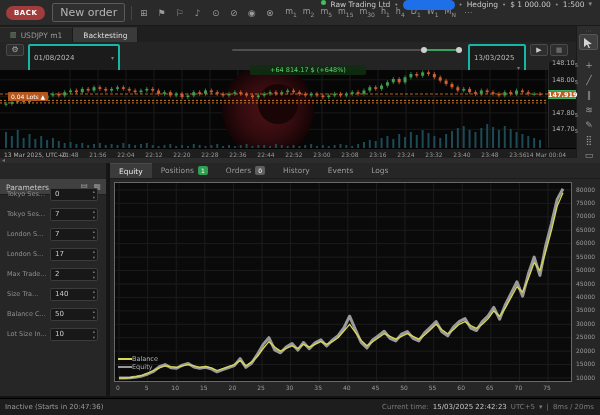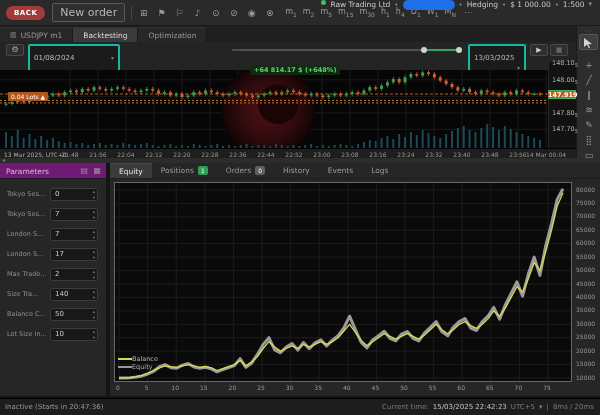--- a/index.html
+++ b/index.html
@@ -65,32 +65,32 @@
   .tool-icon { position:absolute; left:0; width:24px; text-align:center; color:#9a9a9a; font-size:9px; }
 
   
   .chart-bg { position:absolute; left:0; top:70px; width:548px; height:78px; background:#060606; }
   #candle-svg { position:absolute; left:0; top:70px; }
   .price-axis { position:absolute; left:548px; top:62px; width:28px; height:86px; background:#121212; border-left:1px solid #2a2a2a; }
   .price-label { position:absolute; left:3px; color:#b0b0b0; font-size:6.5px; white-space:nowrap; }
   .price-label .sub { font-size:5px; vertical-align:sub; }
   .price-tag { position:absolute; left:548px; top:90px; width:28px; height:9px; background:#bf5c1e; border-top:1px solid #3fae5f; border-bottom:1px solid #3fae5f; color:#fff; font-size:6.5px; font-weight:bold; text-align:center; line-height:8px; z-index:5; }
   .lots-tag { position:absolute; left:8px; top:92px; height:9px; background:#b3571d; color:#fff; font-size:6px; line-height:9px; padding:0 3px; border-radius:1px; z-index:5; }
-  .profit-tip { position:absolute; left:250px; top:65px; background:rgba(15,45,18,0.9); color:#5ad36a; font-size:6.5px; font-weight:bold; padding:1px 4px; border-radius:2px; z-index:6; }
+  .profit-tip { position:absolute; left:250px; top:65px; background:rgba(15,45,18,0.9); color:#5ad36a; font-size:6.5px; font-weight:normal; padding:1px 20px; border-radius:2px; z-index:6; }
   .time-axis { position:absolute; left:0; top:148px; width:576px; height:10px; background:#1e1e1e; border-top:1px solid #000; }
   .time-label { position:absolute; top:2px; color:#9a9a9a; font-size:6px; white-space:nowrap; transform:translateX(-50%); }
   .time-label.first { transform:none; color:#b0b0b0; }
 
   
   .splitter { position:absolute; left:0; top:158px; width:600px; height:5px; background:#2c2c2c; }
   .scroll-arrow { position:absolute; left:2px; top:-2px; color:#777; font-size:6px; }
 
   
   .params { position:absolute; left:0; top:163px; width:108px; height:233px; background:#262626; border-right:2px solid #161616; }
-  .params-header { position:absolute; left:0; top:0; width:100%; height:16px; background:#701a75; border-bottom:1px solid #1c1c1c; }
+  .params-header { position:absolute; left:0; top:16px; width:100%; height:16px; background:#404040; border-bottom:1px solid #1c1c1c; }
   .params-title { position:absolute; left:6px; top:4px; font-size:7.5px; color:#c5c5c5; }
   .params-hicon { position:absolute; top:3px; color:#9a9a9a; font-size:8px; }
   .param-row { position:absolute; left:0; width:100%; height:15px; }
   .param-label { position:absolute; left:7px; top:3px; font-size:6.5px; color:#8e8e8e; width:42px; overflow:hidden; white-space:nowrap; }
   .param-input { position:absolute; left:50px; top:1px; width:48px; height:13px; background:#181818; border:1px solid #3c3c3c; border-radius:2px; color:#ccc; font-size:7px; line-height:11px; padding-left:4px; }
   .param-step { position:absolute; right:2px; top:0px; color:#777; font-size:4.5px; line-height:5.5px; text-align:center; }
 
   
   .bmain { position:absolute; left:110px; top:163px; width:490px; height:233px; background:#262626; }
   .btabs { position:absolute; left:0; top:0; width:100%; height:16px; background:#262626; border-bottom:1px solid #1c1c1c; display:flex; align-items:flex-end; }
@@ -161,23 +161,20 @@
     </div>
   </div>
 
   <div class="tabrow" id="tabrow">
       <div class="ctab">
         <span class="ctab-icon">▥</span>
         <span>USDJPY m1</span>
       </div>
       <div class="ctab active">
         <span>Backtesting</span>
-      </div>
-      <div class="ctab">
-        <span>Optimization</span>
       </div>
     </div>
 
   <div class="controls">
     <div class="row1">
       <div class="gear-btn">⚙</div>
       <div class="dateselect ds-start"><span>01/08/2024</span><span class="caret">▾</span></div>
       <div class="progress-track">
         <div class="progress-fill"></div>
         <div class="knob k1"></div>

